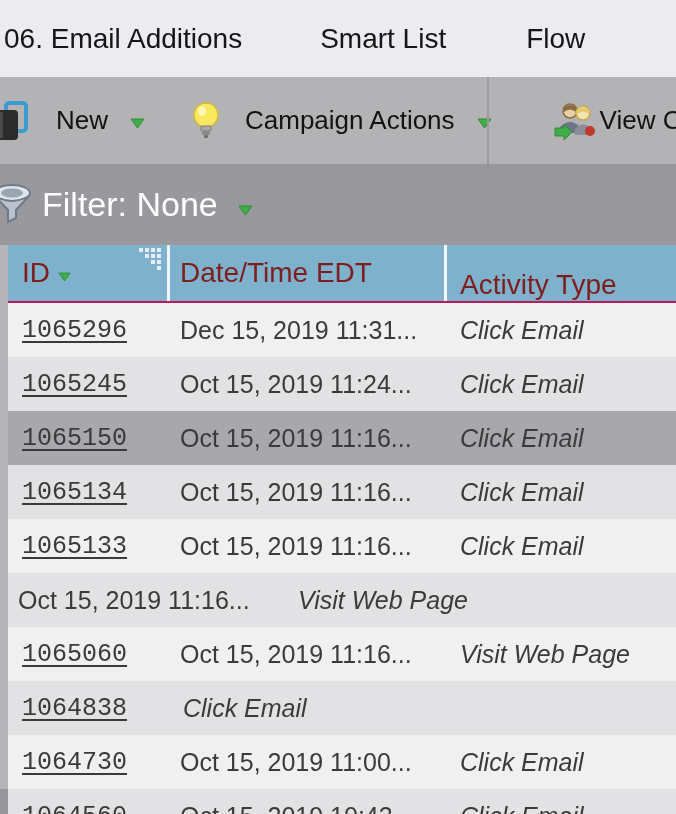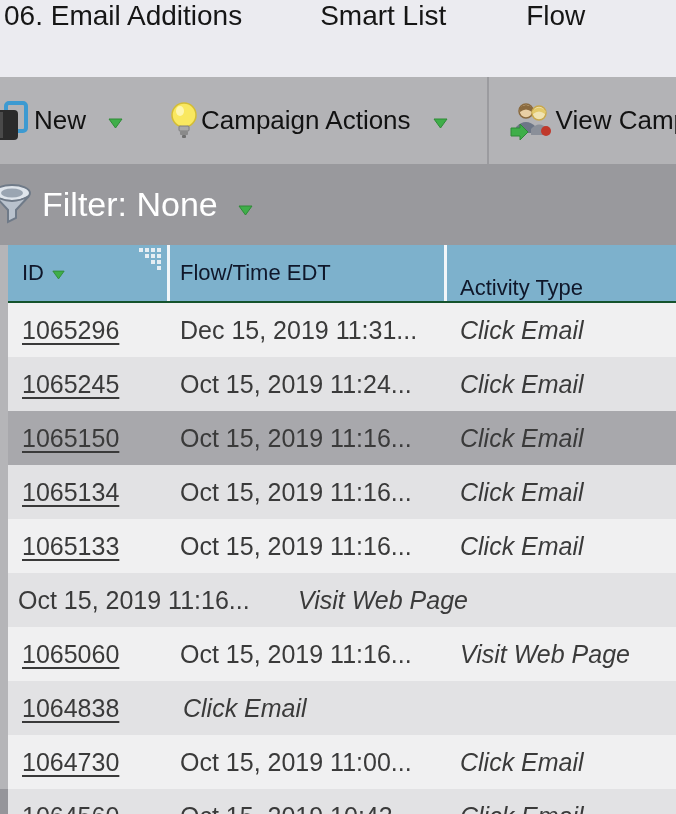--- a/index.html
+++ b/index.html
@@ -1,32 +1,32 @@
 <!DOCTYPE html>
 <html style="--tabbar-bg: #ebebf0; --toolbar-bg: #b3b3b6; --filterbar-bg: #99999d; --header-blue: #7db1cc; --row-light: #f0f0f1; --row-dark: #e2e2e4; --row-selected: #a8a8ac; --accent-green: #3fae49;"><head>
 <meta charset="utf-8">
 <style>
   * { margin:0; padding:0; box-sizing:border-box; }
   html,body{ width:676px; height:814px; overflow:hidden; background:#ebebf0;
     font-family:"Liberation Sans","DejaVu Sans",sans-serif; -webkit-font-smoothing:antialiased;}
 
   
-  .tabbar{ height:77px; background:var(--tabbar-bg,#ebebf0); display:flex; align-items:flex-start;
+  .tabbar{ height:77px; background:var(--tabbar-bg,#ebebf0); display:flex; align-items:center;
     font-size:28px; color:#161616; white-space:nowrap; }
   .tab{ cursor:default; }
   .tab-main{ margin-left:4px; }
   .tab-smart{ margin-left:78px; }
   .tab-flow{ margin-left:80px; }
 
   
   .toolbar{ height:87px; background:var(--toolbar-bg,#b3b3b6); display:flex; align-items:center;
     position:relative; font-size:26px; color:#121212; overflow:hidden; white-space:nowrap; }
   .tb-btn{ display:flex; align-items:center; }
   .tb-icon{ display:inline-flex; }
-  .tb-label{ margin:0 0 0 2px; }
+  .tb-label{ margin:0 0 0 24px; }
   .garrow{ display:inline-block; margin-left:22px; }
   .tb-divider{ position:absolute; left:487px; top:0; bottom:0; width:2px; background:#9b9b9f; }
   .tb-new{ margin-left:-4px; }
   .tb-camp{ margin-left:46px;align-items:center; }
   .tb-view{ margin-left:62px; }
   .tb-view .tb-label{ margin-left:4px; }
 
   
   .filterbar{ height:81px; background:var(--filterbar-bg,#99999d); display:flex; align-items:center;
     font-size:34px; color:#ffffff; overflow:hidden; white-space:nowrap; }
@@ -34,37 +34,37 @@
   .filter-label{ margin-left:10px; }
   .filterbar .garrow{ margin-left:20px; }
 
   
   .grid{ display:flex; height:569px; }
   .left-strip{ width:8px; background:#b5b5b8; position:relative; }
   .left-strip::after{ content:""; position:absolute; left:0; bottom:0; width:8px; height:25px;
     background:#95959a; }
   .grid-main{ flex:1; display:flex; flex-direction:column; overflow:hidden; }
 
-  .grid-header{ height:58px; background:var(--header-blue,#7db1cc); border-bottom:2px solid #14532d;
-    display:flex; color:#0f172a; font-size:22px; }
+  .grid-header{ height:58px; background:var(--header-blue,#7db1cc); border-bottom:2px solid #be185d;
+    display:flex; color:#7f1d1d; font-size:28px; }
   .hcell{ display:flex; align-items:center; position:relative; }
   .hcell-id{ width:159px; padding-left:14px; }
   .hcell-date{ width:274px; padding-left:10px; }
   .hcell-activity{ flex:1; padding-left:13px;align-items:flex-end; }
   .hsep{ width:3px; background:#f2f6f9; }
   .hcell .garrow{ margin-left:8px; }
   .grippy{ position:absolute; top:3px; right:5px; }
 
   .grid-body{ flex:1; overflow:hidden; }
   .row{ height:54px; display:flex; align-items:center; font-size:25px; color:#3a3a3a;
     background:var(--row-light,#f0f0f1); cursor:pointer; }
   .row.alt{ background:var(--row-dark,#e2e2e4);align-items:center; }
   .row.selected{ background:var(--row-selected,#a8a8ac); }
   .cell{ white-space:nowrap; overflow:hidden; }
-  .cell-id{ width:162px; padding-left:14px; }
+  .cell-id{ width:162px; padding-left:14px;font-family:Liberation Mono, monospace; }
   .cell-date{ width:277px; padding-left:10px; }
   .cell-activity{ flex:1; padding-left:13px;font-style:italic; }
   .id-link{ color:#3a3a3a; text-decoration:underline; text-underline-offset:4px; cursor:pointer; }
 </style>
 </head>
 <body>
 
 <div class="tabbar">
   <span class="tab tab-main">06. Email Additions</span>
   <span class="tab tab-smart">Smart List</span>
@@ -164,21 +164,21 @@
               <rect x="18" y="6" width="4" height="4"></rect>
               <rect x="12" y="12" width="4" height="4"></rect>
                 <rect x="18" y="12" width="4" height="4"></rect>
               <rect x="18" y="18" width="4" height="4"></rect>
             </g>
           </svg>
         </span>
       </div>
       <div class="hsep"></div>
       <div class="hcell hcell-date">
-        <span>Flow/Time EDT</span>
+        <span>Date/Time EDT</span>
       </div>
       <div class="hsep"></div>
       <div class="hcell hcell-activity">
         <span>Activity Type</span>
       </div>
     </div>
     <div class="grid-body">
   <div class="row">
     <div class="cell cell-id"><a class="id-link">1065296</a></div>
     <div class="cell cell-date">Dec 15, 2019 11:31...</div>

